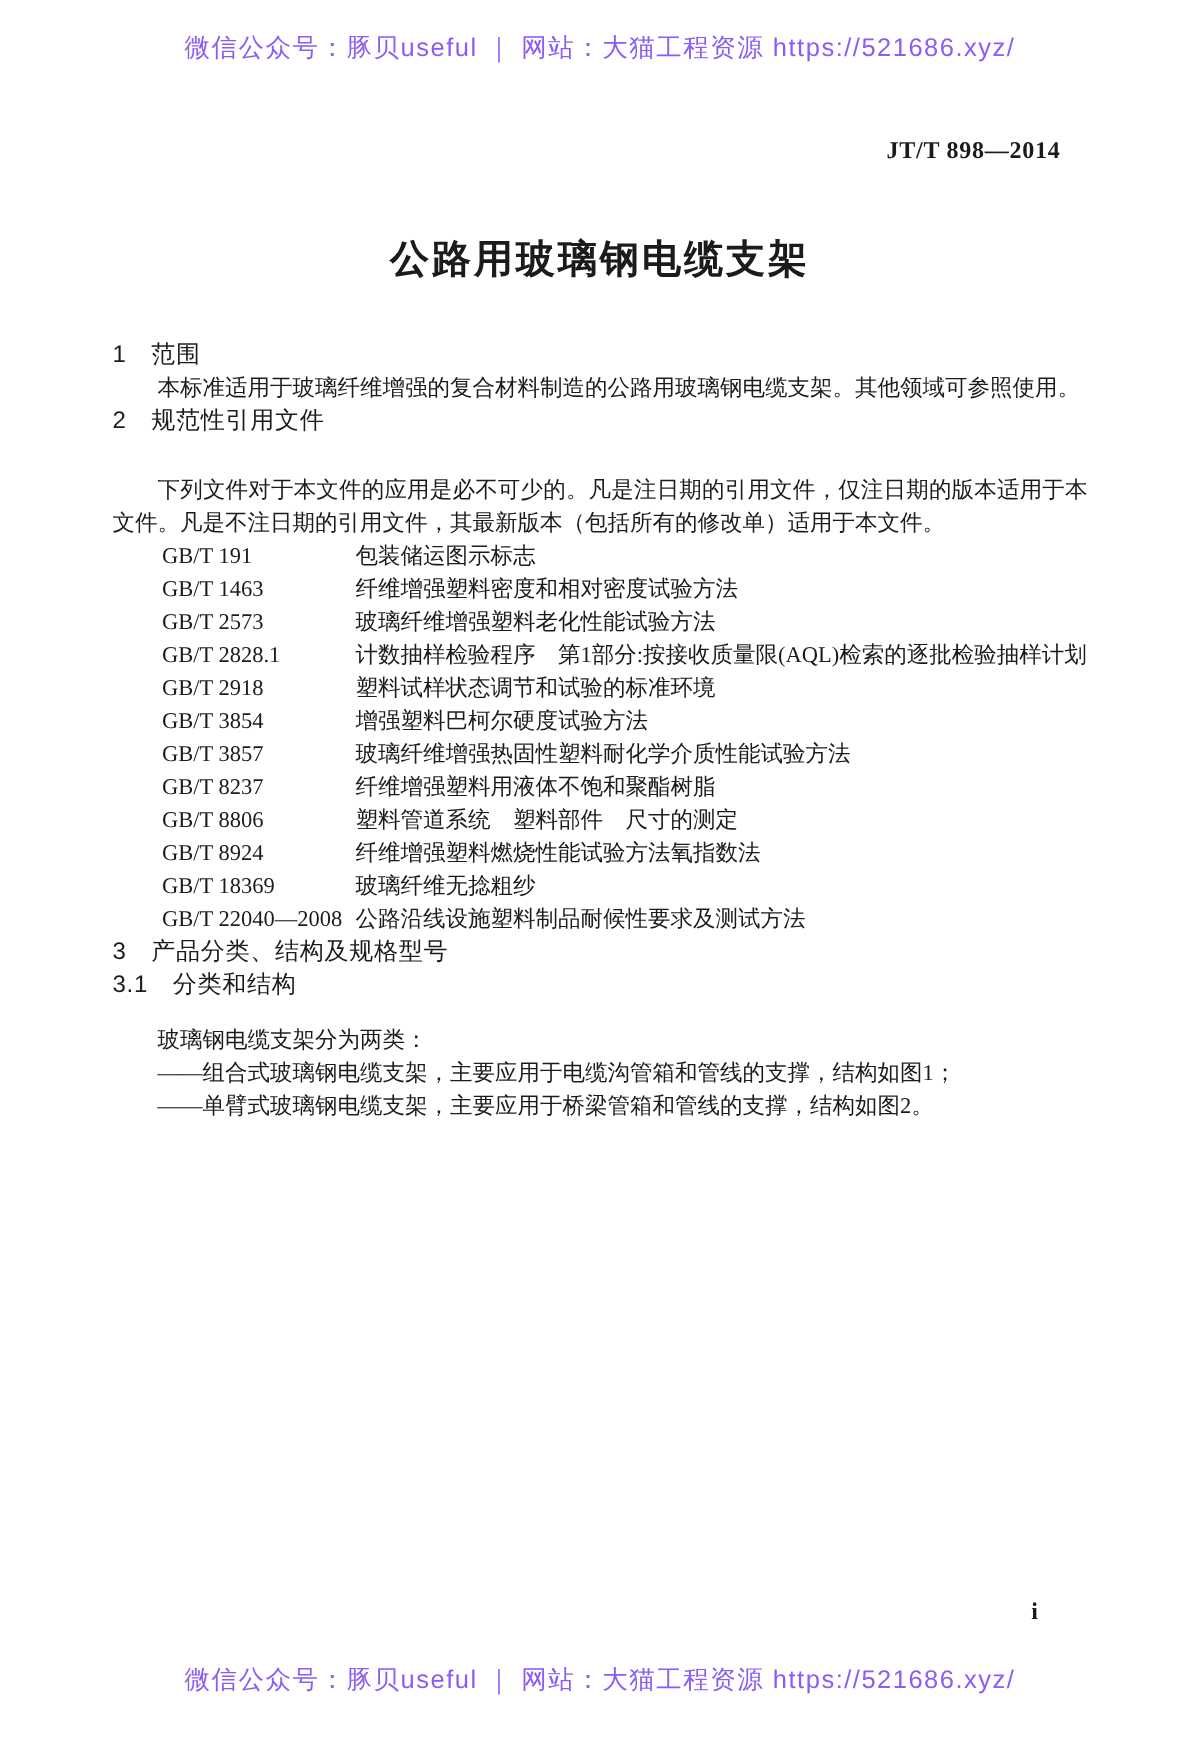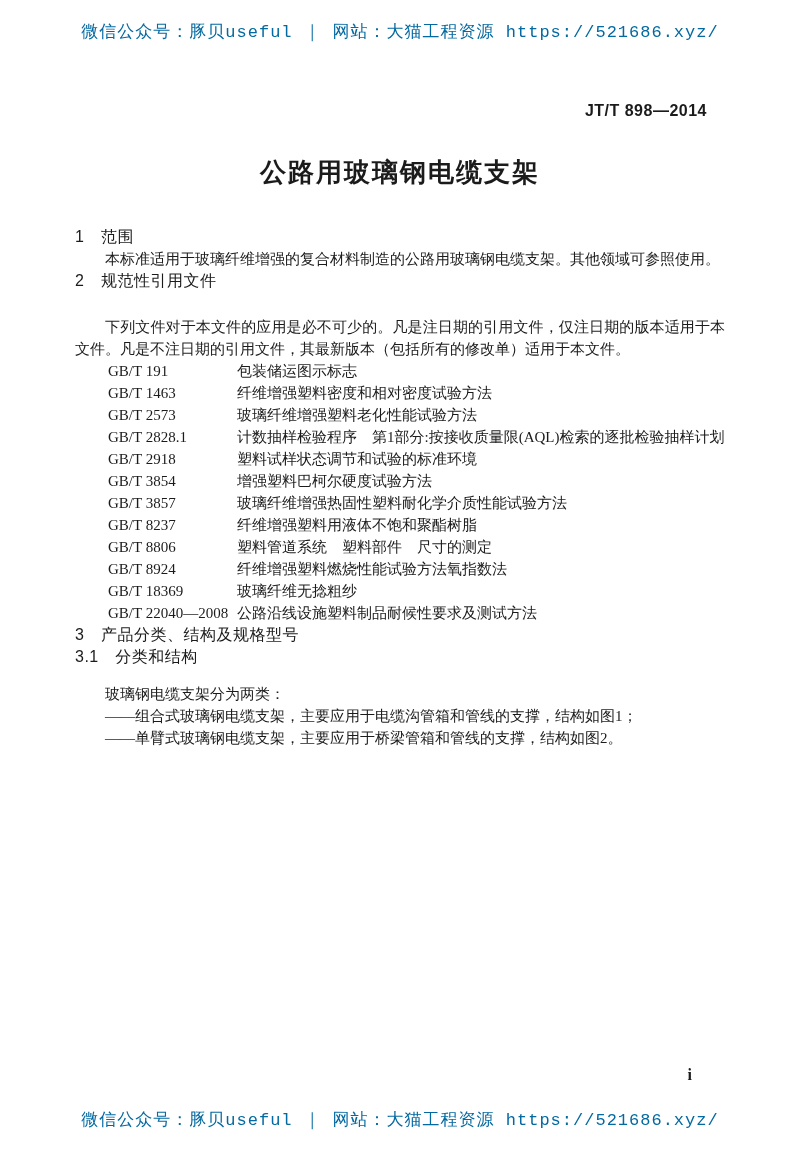--- a/index.html
+++ b/index.html
@@ -14,38 +14,37 @@
     background: #ffffff;
     overflow: hidden;
     font-family: "Liberation Serif", "DejaVu Serif", serif;
     color: #1b1b1b;
   }
   .watermark {
     position: absolute;
     left: 0;
     right: 0;
     text-align: center;
-    color: #0369a1;
+    color: #8b5cf6;
     font-size: 17px;
     letter-spacing: 1px;
-    font-family: Liberation Mono, monospace;
+    font-family: Liberation Sans, sans-serif;
     white-space: nowrap;
   }
   .watermark.top { top: 20px; }
   .watermark.bottom { top: 1108px; }
 
   .doc-number {
     position: absolute;
     top: 92px;
     right: 93px;
     font-size: 16px;
     font-weight: bold;
-    font-family: Liberation Sans, sans-serif;
+    font-family: Liberation Serif, serif;
     letter-spacing: 0.5px;
-    margin-top: 10px;
   }
 
   .doc-title {
     position: absolute;
     top: 155px;
     left: 0;
     right: 0;
     text-align: center;
     font-size: 26px;
     font-weight: bold;

